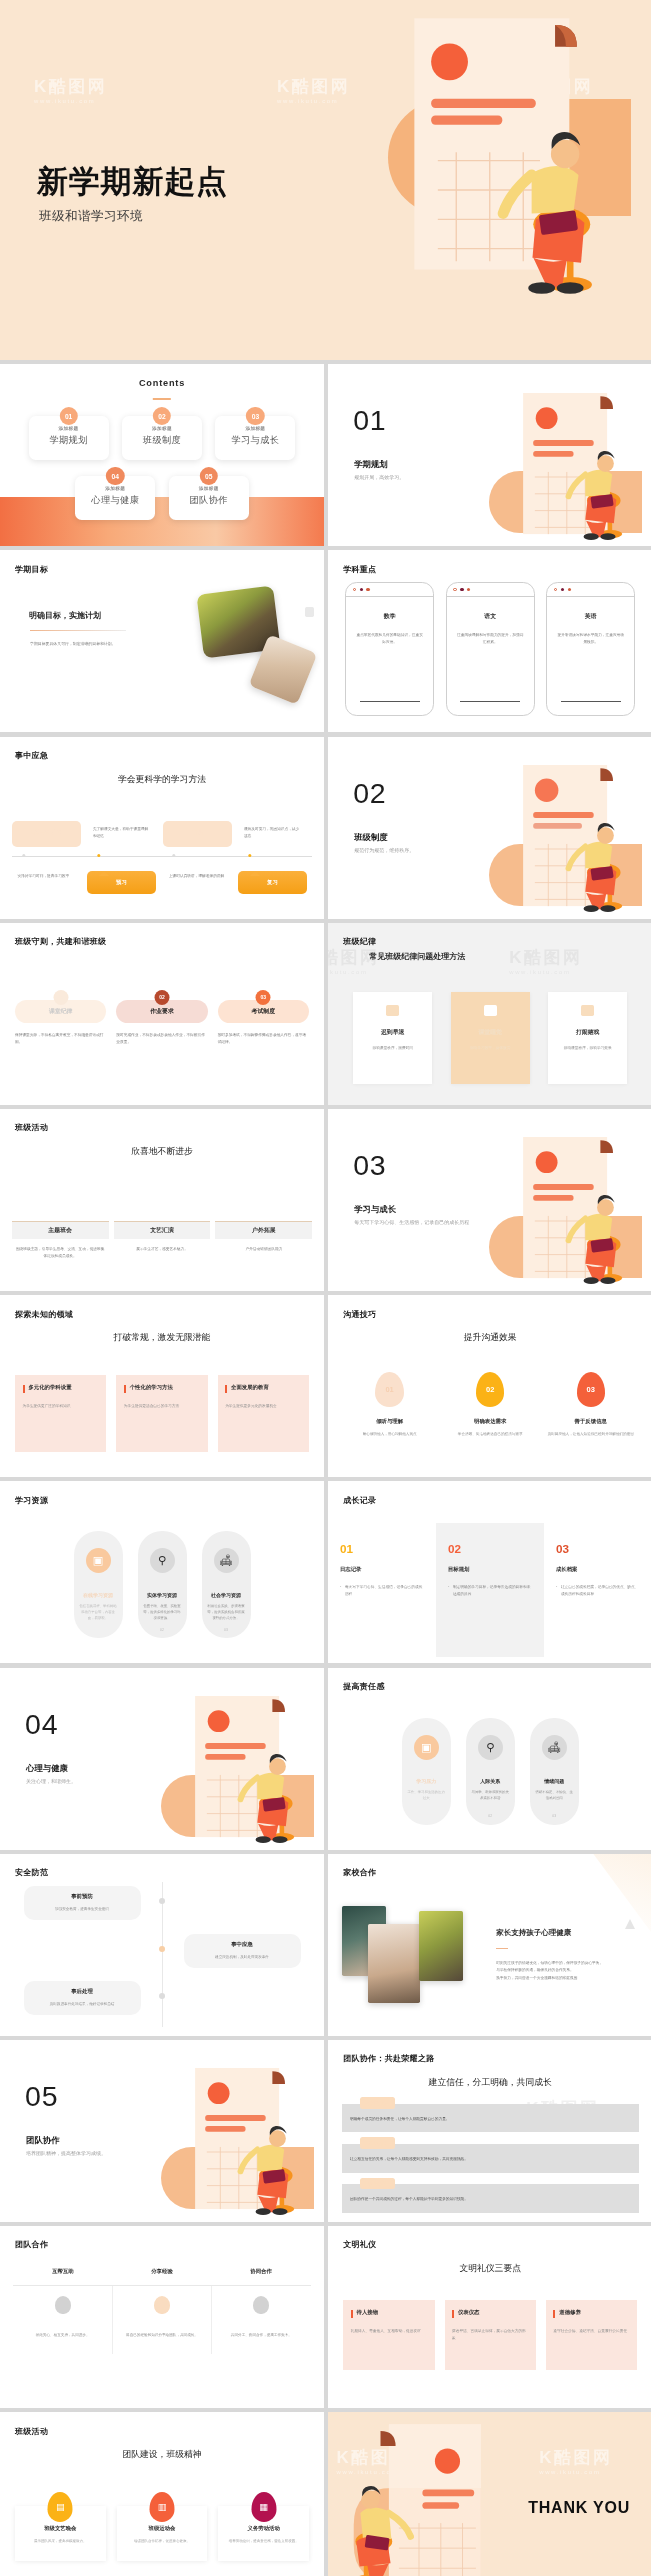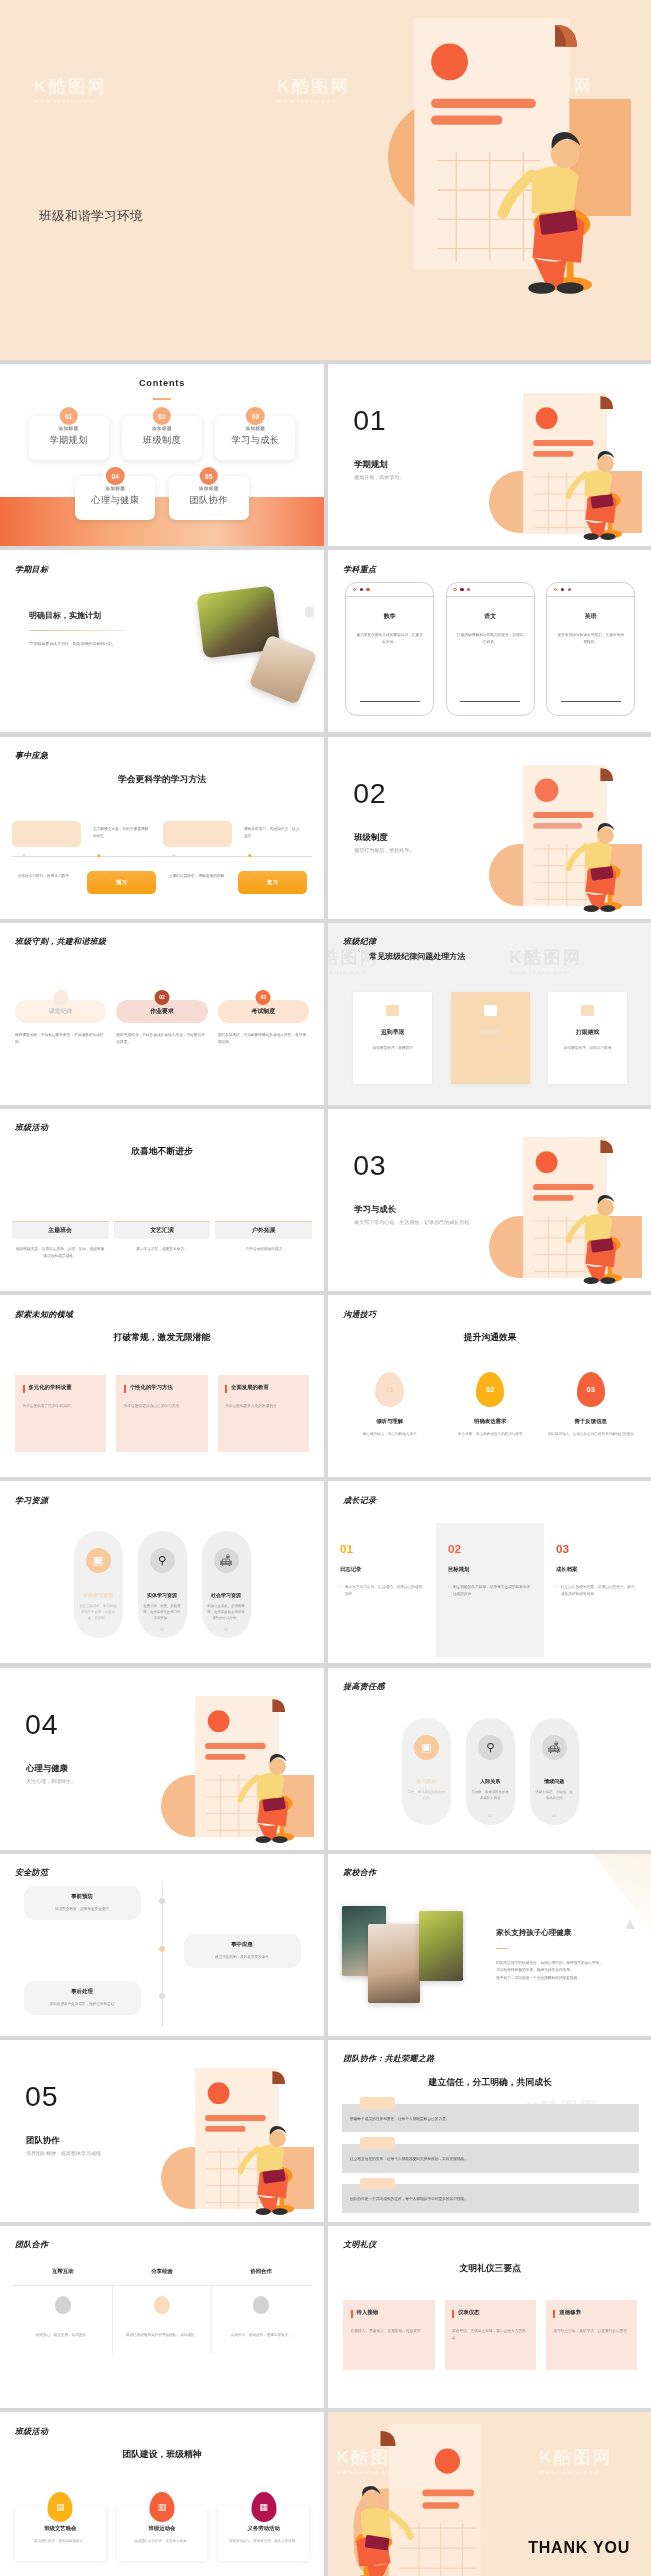--- a/index.html
+++ b/index.html
@@ -43,25 +43,25 @@
     width: 324px; height: 182px;
     background: #fff;
     overflow: hidden;
     flex: 0 0 324px;
   }
   .slide.grey { background: #f2f2f2; }
   .slide.cream { background: #fae6d0; }
 
   .s-title {
     position: absolute; left: 15px; top: 13.4px;
-    font-size: 8px; font-weight: 700; color: #1a1a1a; letter-spacing: 0.3px; font-style: italic;
+    font-size: 8px; font-weight: 700; color: #1a1a1a; letter-spacing: 0.3px;
   }
   .s-head {
     position: absolute; left: 0; right: 0; top: 37px;
-    text-align: center; font-size: 8.8px; font-weight: 700; color: #1a1a1a;
+    text-align: center; font-size: 8.8px; font-weight: 400; color: #1a1a1a;
   }
 
   
   .sec-num {
     position: absolute; left: 25px; top: 40px;
     font-size: 28.5px; font-weight: 400; color: #1d1d1d; letter-spacing: 0.8px;
   }
   .sec-name {
     position: absolute; left: 26px; top: 95px;
     font-size: 8.4px; font-weight: 700; color: #1a1a1a;
@@ -307,21 +307,21 @@
     width: 25px; height: 30px; border-radius: 50% 50% 50% 50%/58% 58% 42% 42%;
     display: flex; align-items: center; justify-content: center; color: #fff; font-size: 9.2px;
   }
   .ci-circ.y { background: #fbb216; }
   .ci-circ.o { background: #f4603a; }
   .ci-circ.m { background: #b3114f; }
   .ci-t { font-size: 5.4px; font-weight: 700; }
   .ci-d { margin: 5.9px 6.7px 0; font-size: 3.5px; color: #a3a3a3; line-height: 1.8; }
 
   
-  .ty { position: absolute; right: 22px; top: 87px; font-size: 16px; font-weight: 700; color: #111; letter-spacing: 0.8px; margin-top: 40px; }
+  .ty { position: absolute; right: 22px; top: 87px; font-size: 16px; font-weight: 700; color: #111; letter-spacing: 0.8px; }
 
   
   .wmk { position: absolute; pointer-events: none; color: rgba(255,255,255,.55);
          font-size: 17px; font-weight: 700; letter-spacing: 2.5px; }
   .wmk.g { color: rgba(160,160,160,.16); }
   .wmk small { display: block; font-size: 5.9px; letter-spacing: 1.7px; font-weight: 400; }
 </style>
 </head>
 <body>
 
@@ -331,20 +331,21 @@
     <div class="wmk" style="left:34px;top:75px;">
       <span>K酷图网</span><small>www.ikutu.com</small>
     </div>
     <div class="wmk" style="left:277px;top:75px;">
       <span>K酷图网</span><small>www.ikutu.com</small>
     </div>
     <div class="wmk" style="left:520px;top:75px;">
       <span>K酷图网</span><small>www.ikutu.com</small>
     </div>
 
+    <h1 class="cover-title">新学期新起点</h1>
     <div class="cover-sub">班级和谐学习环境</div>
 
     <div class="cover-blob"></div>
     <div class="cover-art">
       <svg viewBox="0 0 240 330" width="201" height="277">
         <rect x="10" y="0" width="185" height="300" fill="#fdeee0"></rect>
         <circle cx="52" cy="52" r="22" fill="#f4603a"></circle>
         <rect x="30" y="96" width="125" height="11" rx="5" fill="#f4805a"></rect>
         <rect x="30" y="116" width="85" height="11" rx="5" fill="#f4805a"></rect>
         <g stroke="#f2cdb0" stroke-width="1.6" fill="none">

